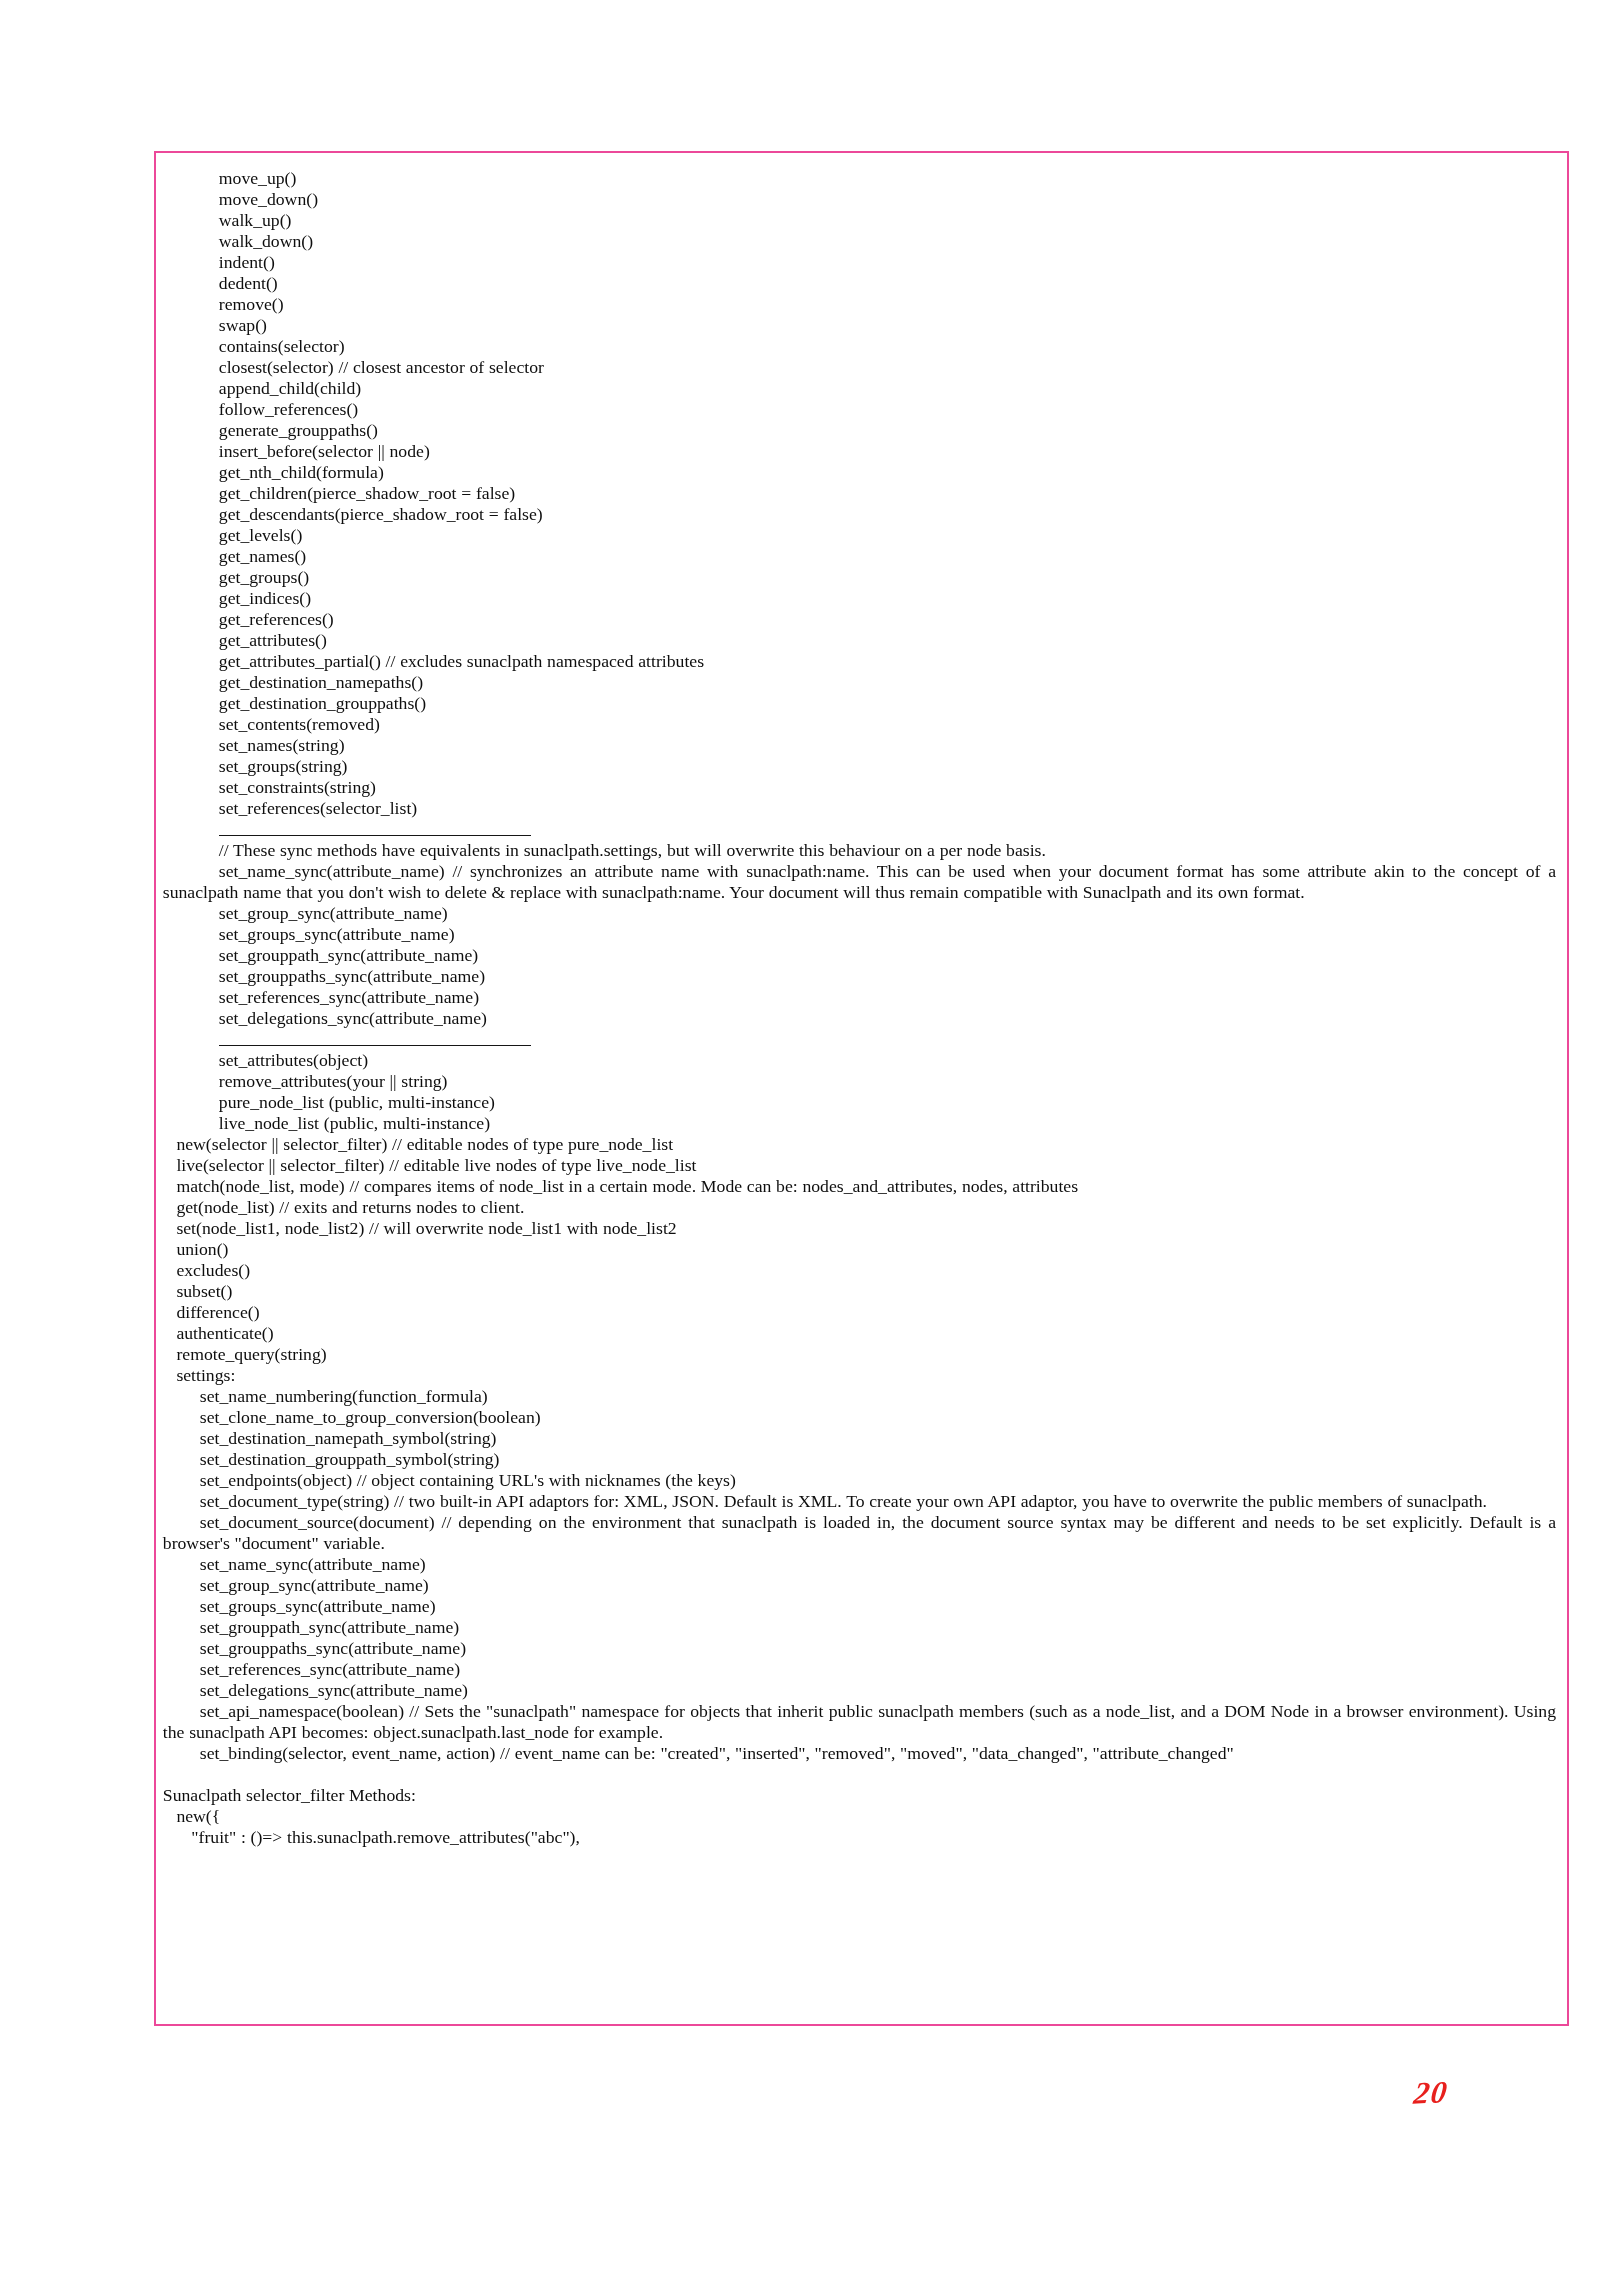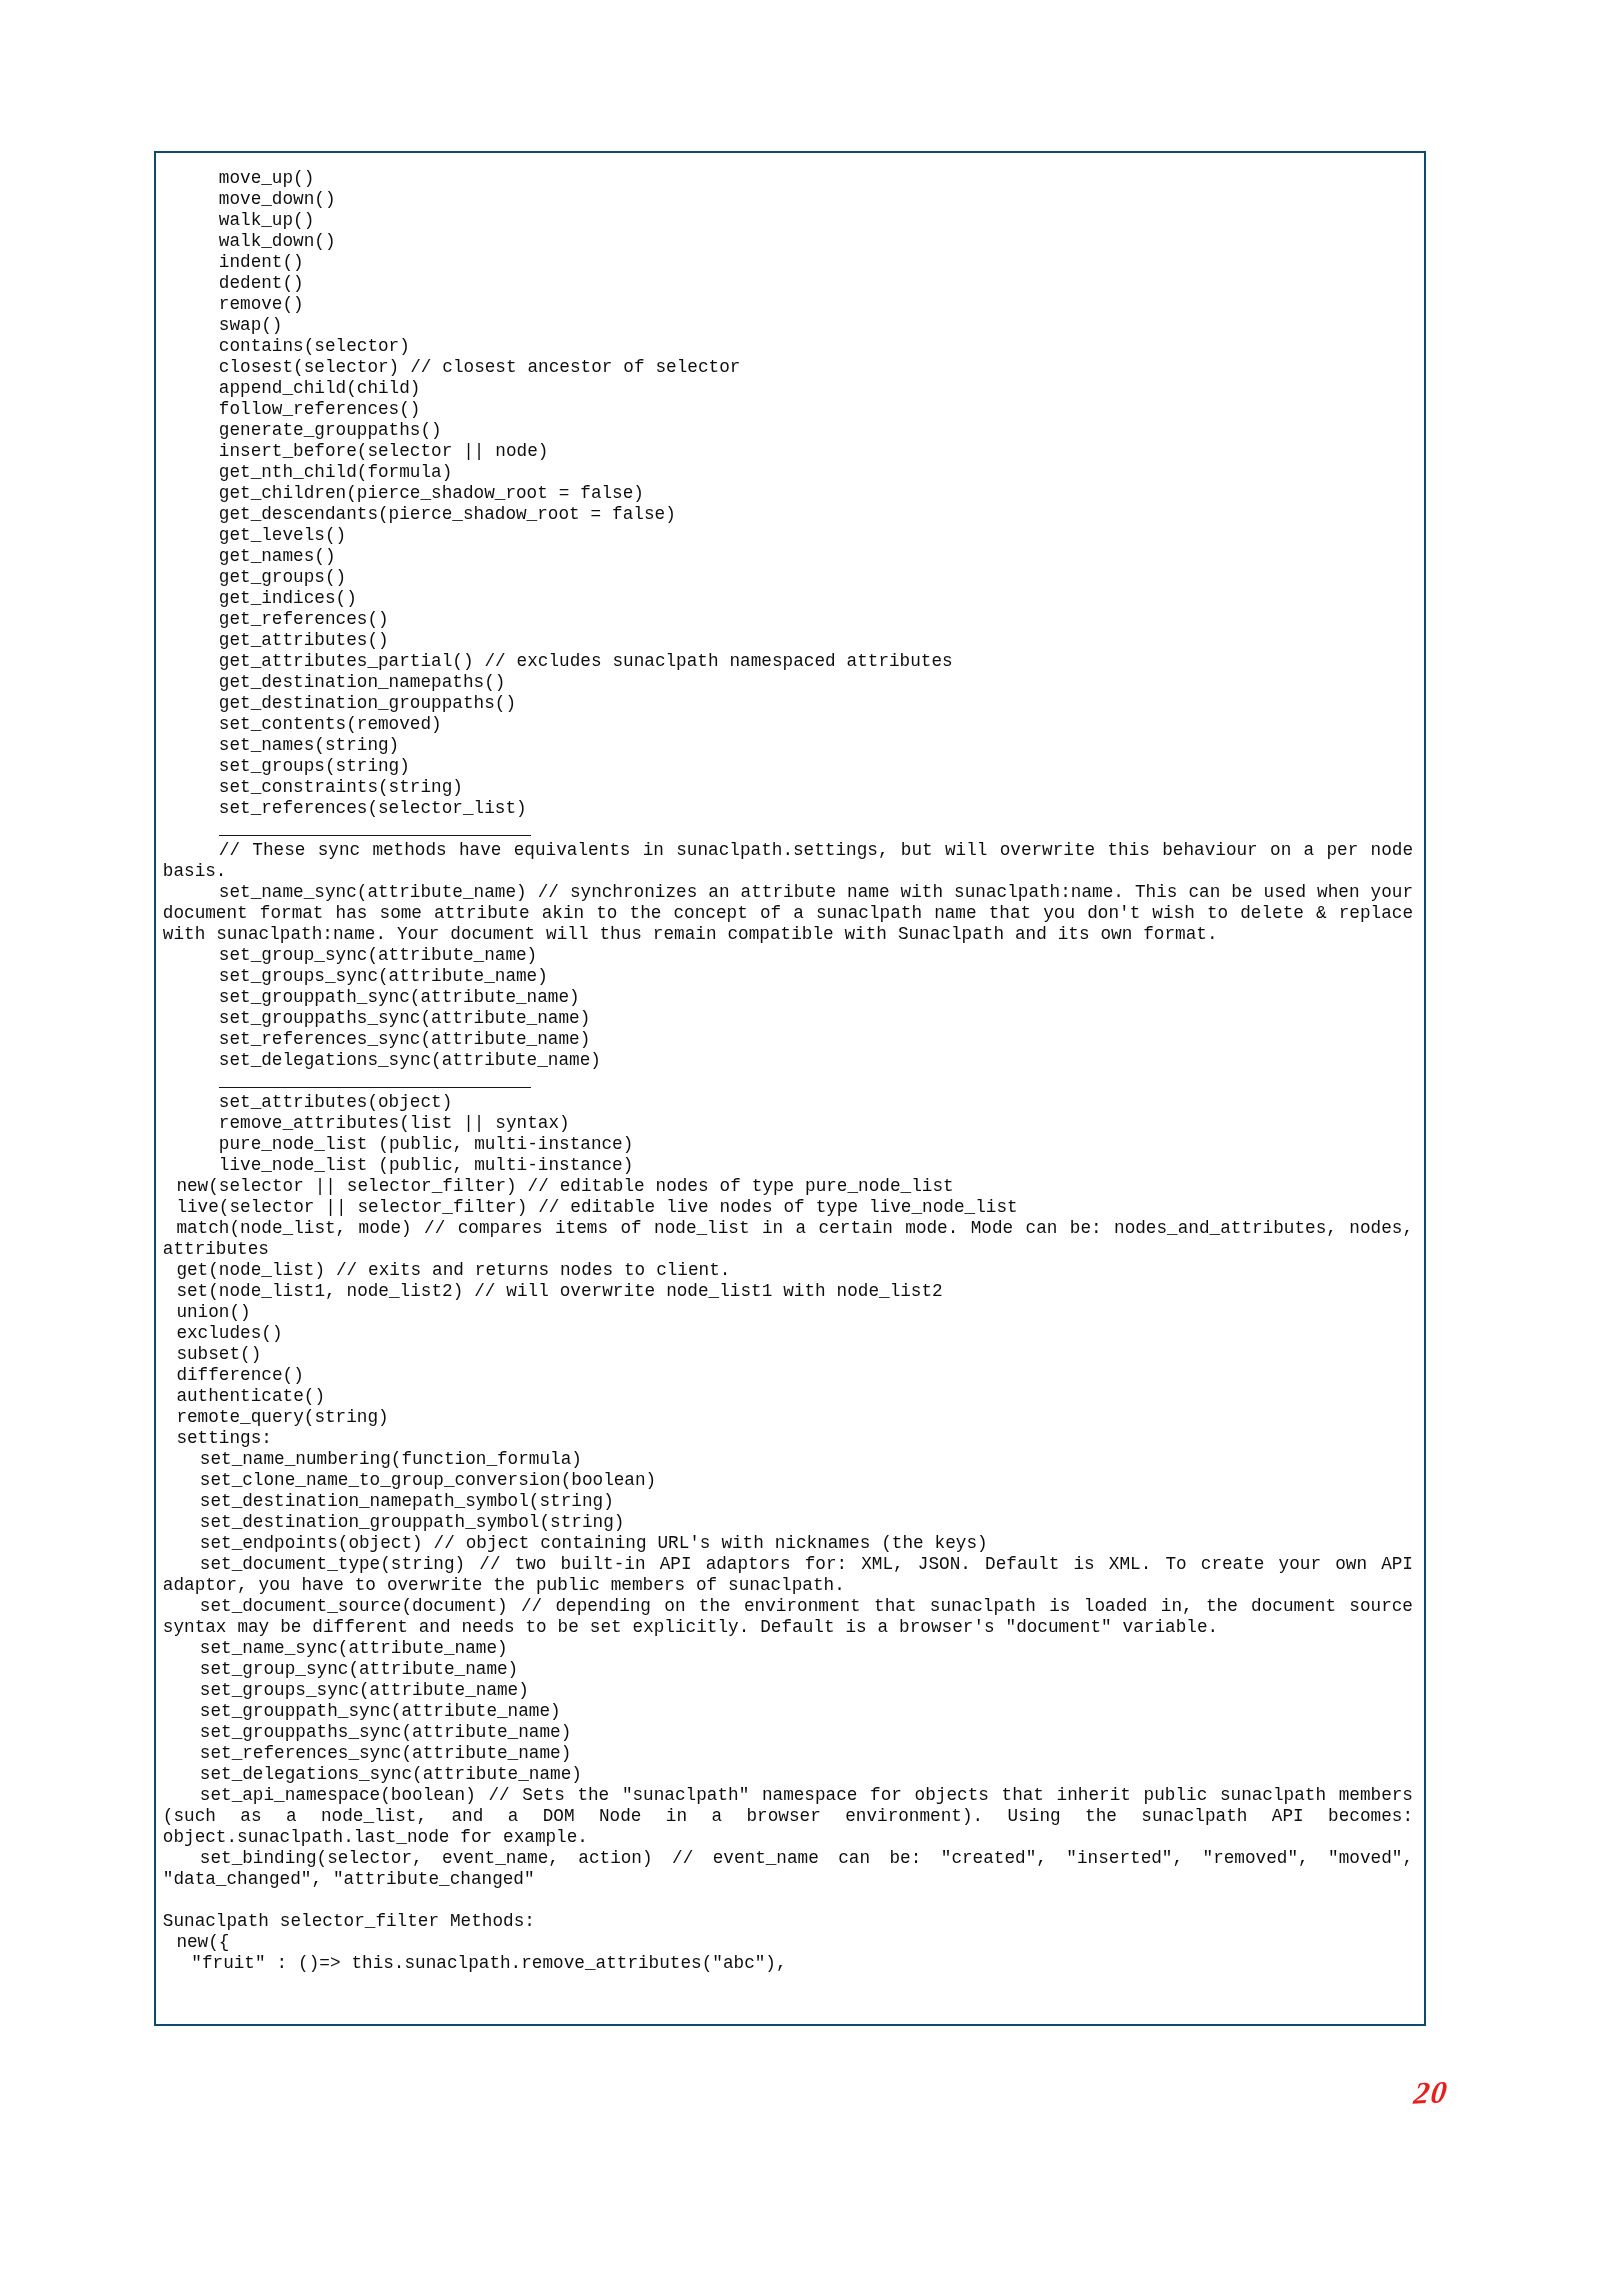--- a/index.html
+++ b/index.html
@@ -7,26 +7,25 @@
     position:relative;
     width:1616px;height:2284px;
     background:#ffffff;
     font-family:"Liberation Serif","DejaVu Serif",serif;
     color:#0e0e0e;
     overflow:hidden;
   }
   .doc-box{
     position:absolute;
     left:154px;top:151px;
-    width:1272px;height:1875px;
-    border:2px solid #0c4a6e;
+    width:1415px;height:1875px;
+    border:2px solid #ec4899;
     box-sizing:border-box;
     padding:15px 11px 6.8px 6.8px;
     overflow:hidden;
-    font-family:Liberation Mono, monospace;
   }
   .line{
     font-size:17.7px;
     line-height:21px;
     min-height:21px;
     text-align:justify;
     white-space:normal;
     word-spacing:0.3px;
   }
   .i0{text-indent:0;}
@@ -95,21 +94,21 @@
       <div class="line i3">set_group_sync(attribute_name)</div>
       <div class="line i3">set_groups_sync(attribute_name)</div>
       <div class="line i3">set_grouppath_sync(attribute_name)</div>
       <div class="line i3">set_grouppaths_sync(attribute_name)</div>
       <div class="line i3">set_references_sync(attribute_name)</div>
       <div class="line i3">set_delegations_sync(attribute_name)</div>
       <div class="line i0 sep">
         <span class="rule"></span>
       </div>
       <div class="line i3">set_attributes(object)</div>
-      <div class="line i3">remove_attributes(list || syntax)</div>
+      <div class="line i3">remove_attributes(your || string)</div>
       <div class="line i3">pure_node_list (public, multi-instance)</div>
       <div class="line i3">live_node_list (public, multi-instance)</div>
       <div class="line i1">new(selector || selector_filter) // editable nodes of type pure_node_list</div>
       <div class="line i1">live(selector || selector_filter) // editable live nodes of type live_node_list</div>
       <div class="line i1">match(node_list, mode) // compares items of node_list in a certain mode. Mode can be: nodes_and_attributes, nodes, attributes</div>
       <div class="line i1">get(node_list) // exits and returns nodes to client.</div>
       <div class="line i1">set(node_list1, node_list2) // will overwrite node_list1 with node_list2</div>
       <div class="line i1">union()</div>
       <div class="line i1">excludes()</div>
       <div class="line i1">subset()</div>

